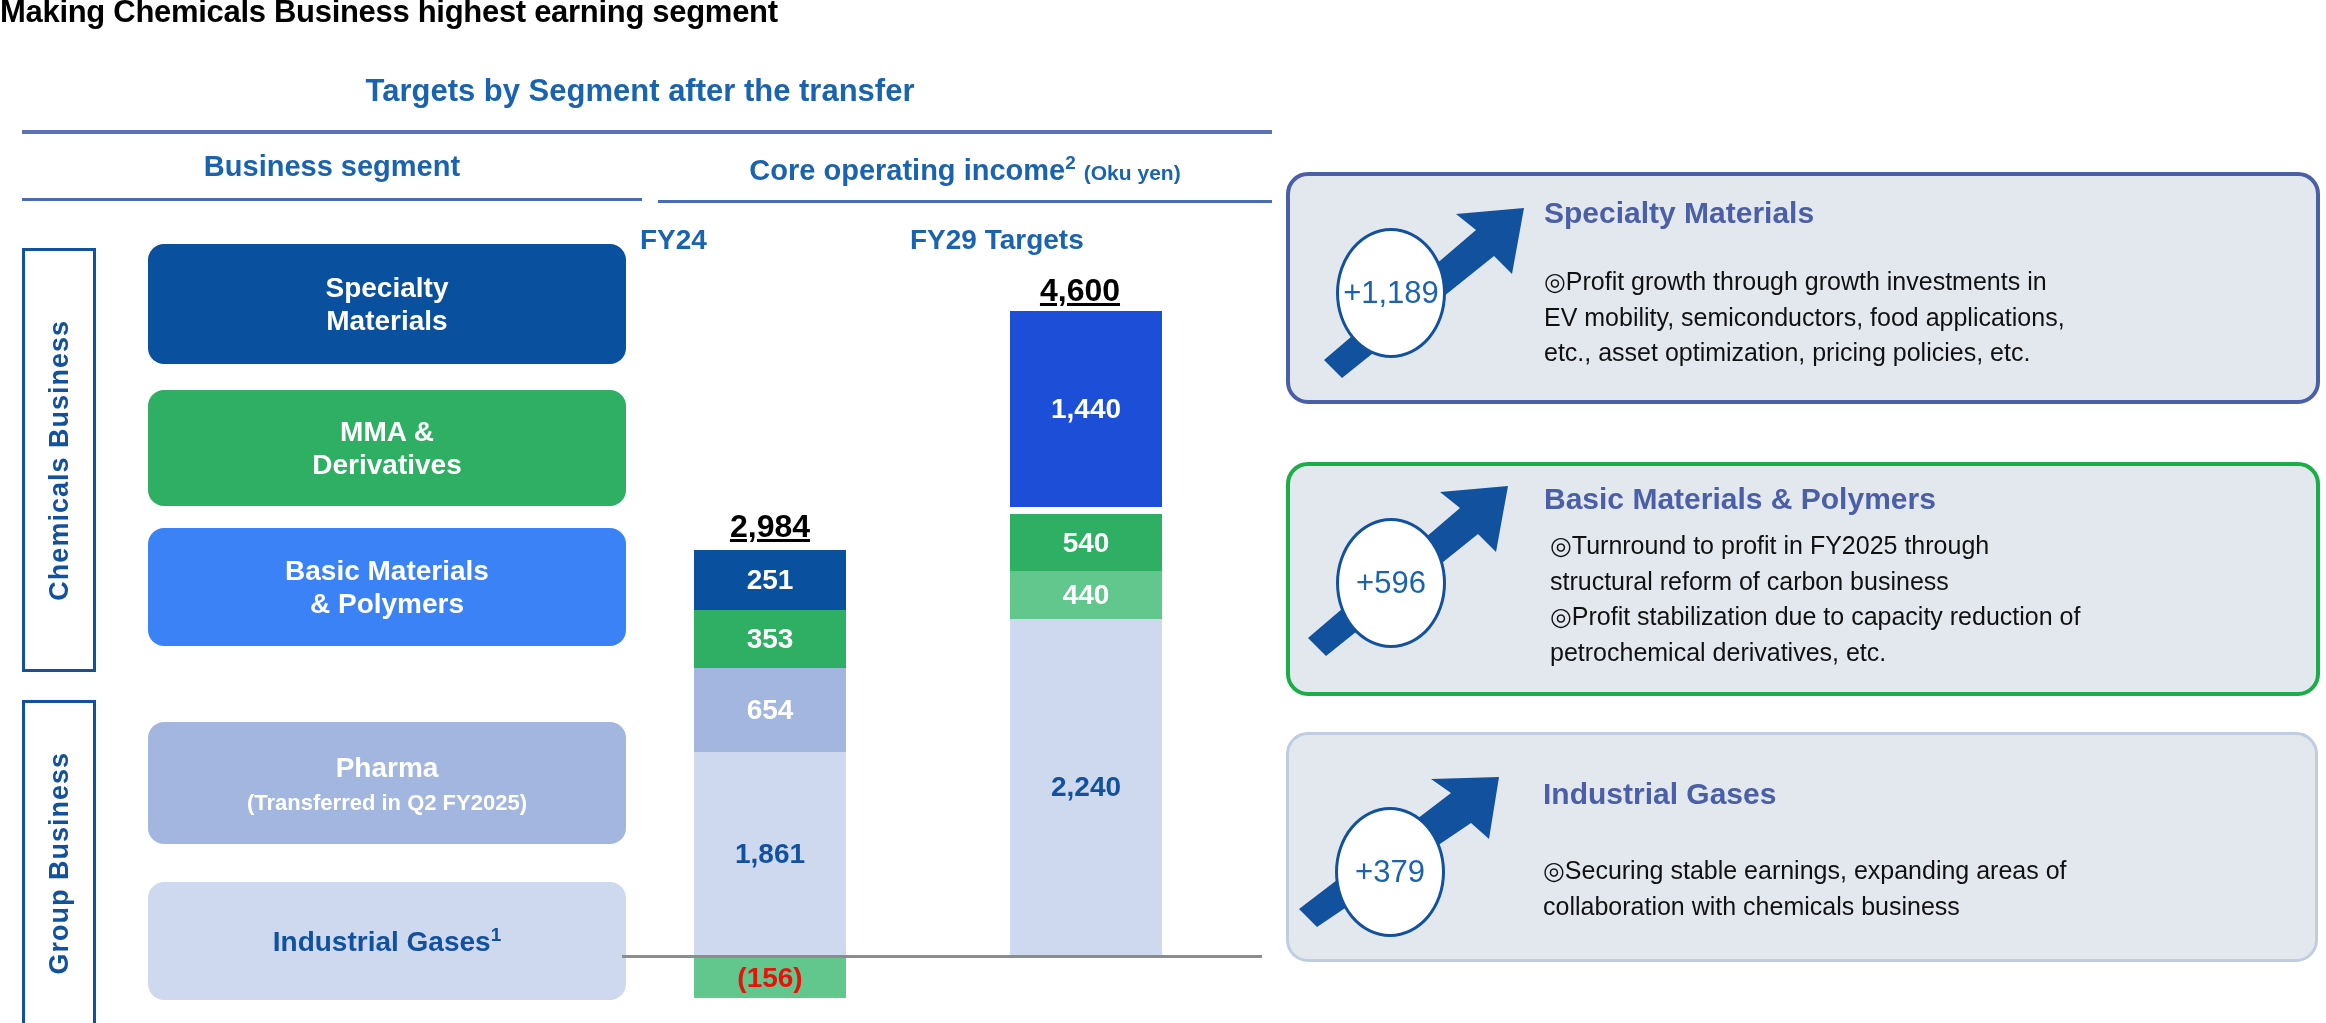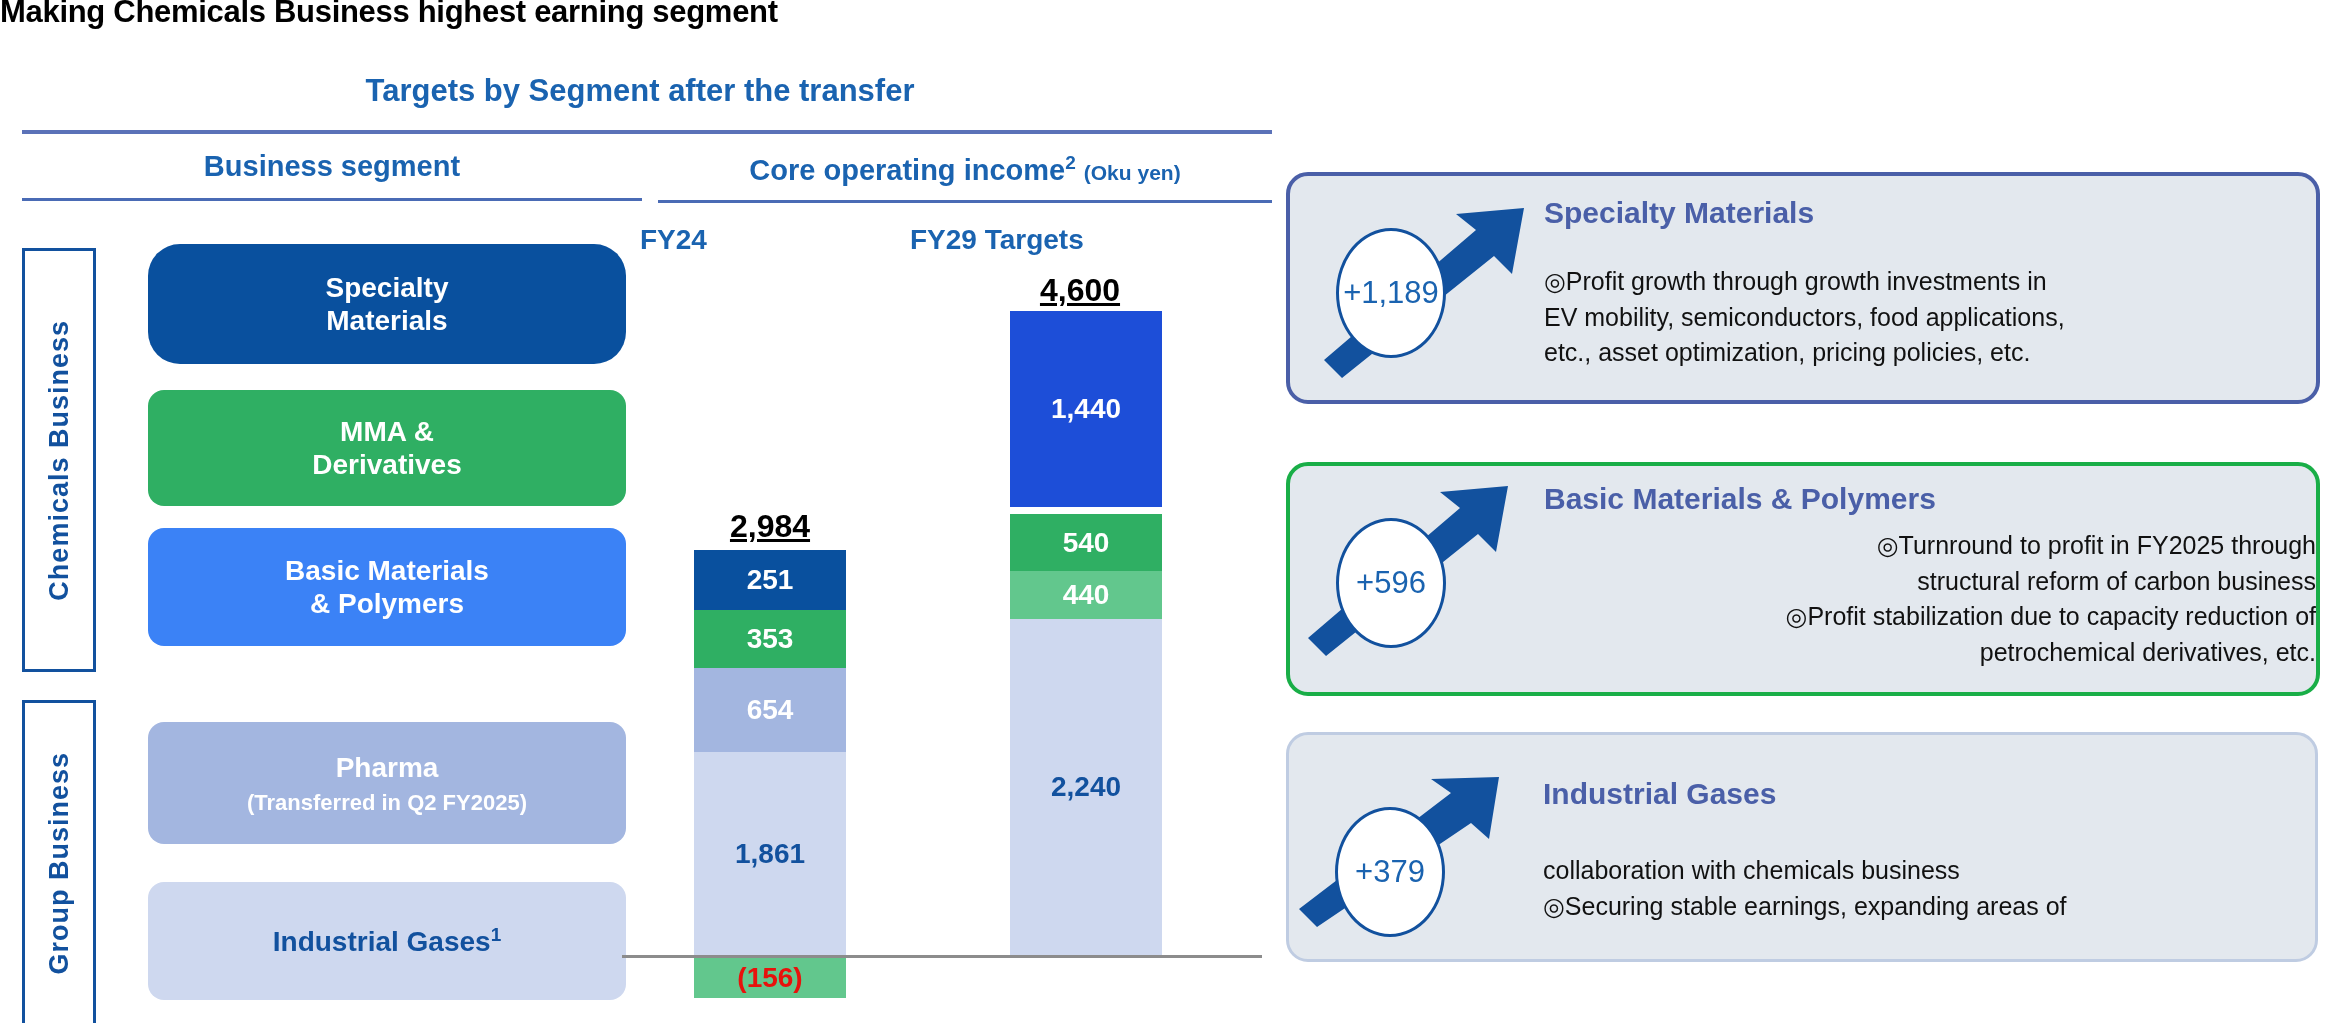--- a/index.html
+++ b/index.html
@@ -52,21 +52,21 @@
   #vlabel-group{left:22px;top:700px;width:68px;height:320px;}
 
   
   .pill{
     border-radius:16px;display:flex;flex-direction:column;
     align-items:center;justify-content:center;text-align:center;
     font-weight:bold;line-height:1.18;
   }
   .pill .main{font-size:28px;}
   .pill .sub{font-size:22px;margin-top:6px;}
-  #pill-specialty{left:148px;top:244px;width:478px;height:120px;background:#09509E;color:#ffffff;border-radius:32px;}
+  #pill-specialty{left:148px;top:244px;width:478px;height:120px;background:#09509E;color:#ffffff;}
   #pill-mma{left:148px;top:390px;width:478px;height:116px;background:#2FAF63;color:#ffffff;}
   #pill-basic{left:148px;top:528px;width:478px;height:118px;background:#62C78D;color:#ffffff;}
   #pill-pharma{left:148px;top:722px;width:478px;height:122px;background:#A3B6E0;color:#ffffff;}
   #pill-gases{left:148px;top:882px;width:478px;height:118px;background:#CED8EF;color:#12519E;}
   #pill-gases .main sup{font-size:19px;}
 
   
   #chart{left:640px;top:210px;width:640px;height:813px;}
   .axis-caption{
     position:absolute;font-size:28px;font-weight:bold;color:#1A63B0;
@@ -207,35 +207,35 @@
 <div class="card" id="card-basic" style="border-color: rgb(25, 174, 71);">
   <div class="arrow-wrap" style="left:10px;top:14px;">
     <svg width="250" height="190" viewBox="0 0 250 190">
       <path d="M8 158 L160 28 L140 12 L208 6 L196 72 L178 54 L26 176 Z" fill="#12519E"></path>
     </svg>
   </div>
   <div class="badge" style="left:46px;top:52px;width:104px;height:124px;">
     <span>+596</span>
   </div>
   <div class="card-title" style="left:254px;top:16px;">Basic Materials &amp; Polymers</div>
-  <div class="card-body" style="left:266px;top:62px;width:760px;text-align:right;">
+  <div class="card-body" style="left:260px;top:62px;width:760px;">
     <div>◎Turnround to profit in FY2025 through</div>
     <div>structural reform of carbon business</div>
     <div>◎Profit stabilization due to capacity reduction of</div>
     <div>petrochemical derivatives, etc.</div>
   </div>
 </div>
 
 <div class="card" id="card-gases" style="border-color: rgb(191, 204, 226);">
   <div class="arrow-wrap" style="left:0px;top:42px;">
     <svg width="250" height="190" viewBox="0 0 250 190">
       <path d="M10 132 L162 16 L142 2 L210 0 L200 62 L182 46 L28 150 Z" fill="#12519E"></path>
     </svg>
   </div>
   <div class="badge" style="left:46px;top:72px;width:104px;height:124px;">
     <span>+379</span>
   </div>
   <div class="card-title" style="left:254px;top:42px;">Industrial Gases</div>
   <div class="card-body" style="left:254px;top:118px;width:760px;">
+    <div>◎Securing stable earnings, expanding areas of</div>
     <div>collaboration with chemicals business</div>
-    <div>◎Securing stable earnings, expanding areas of</div>
   </div>
 </div>
 
 </body></html>

